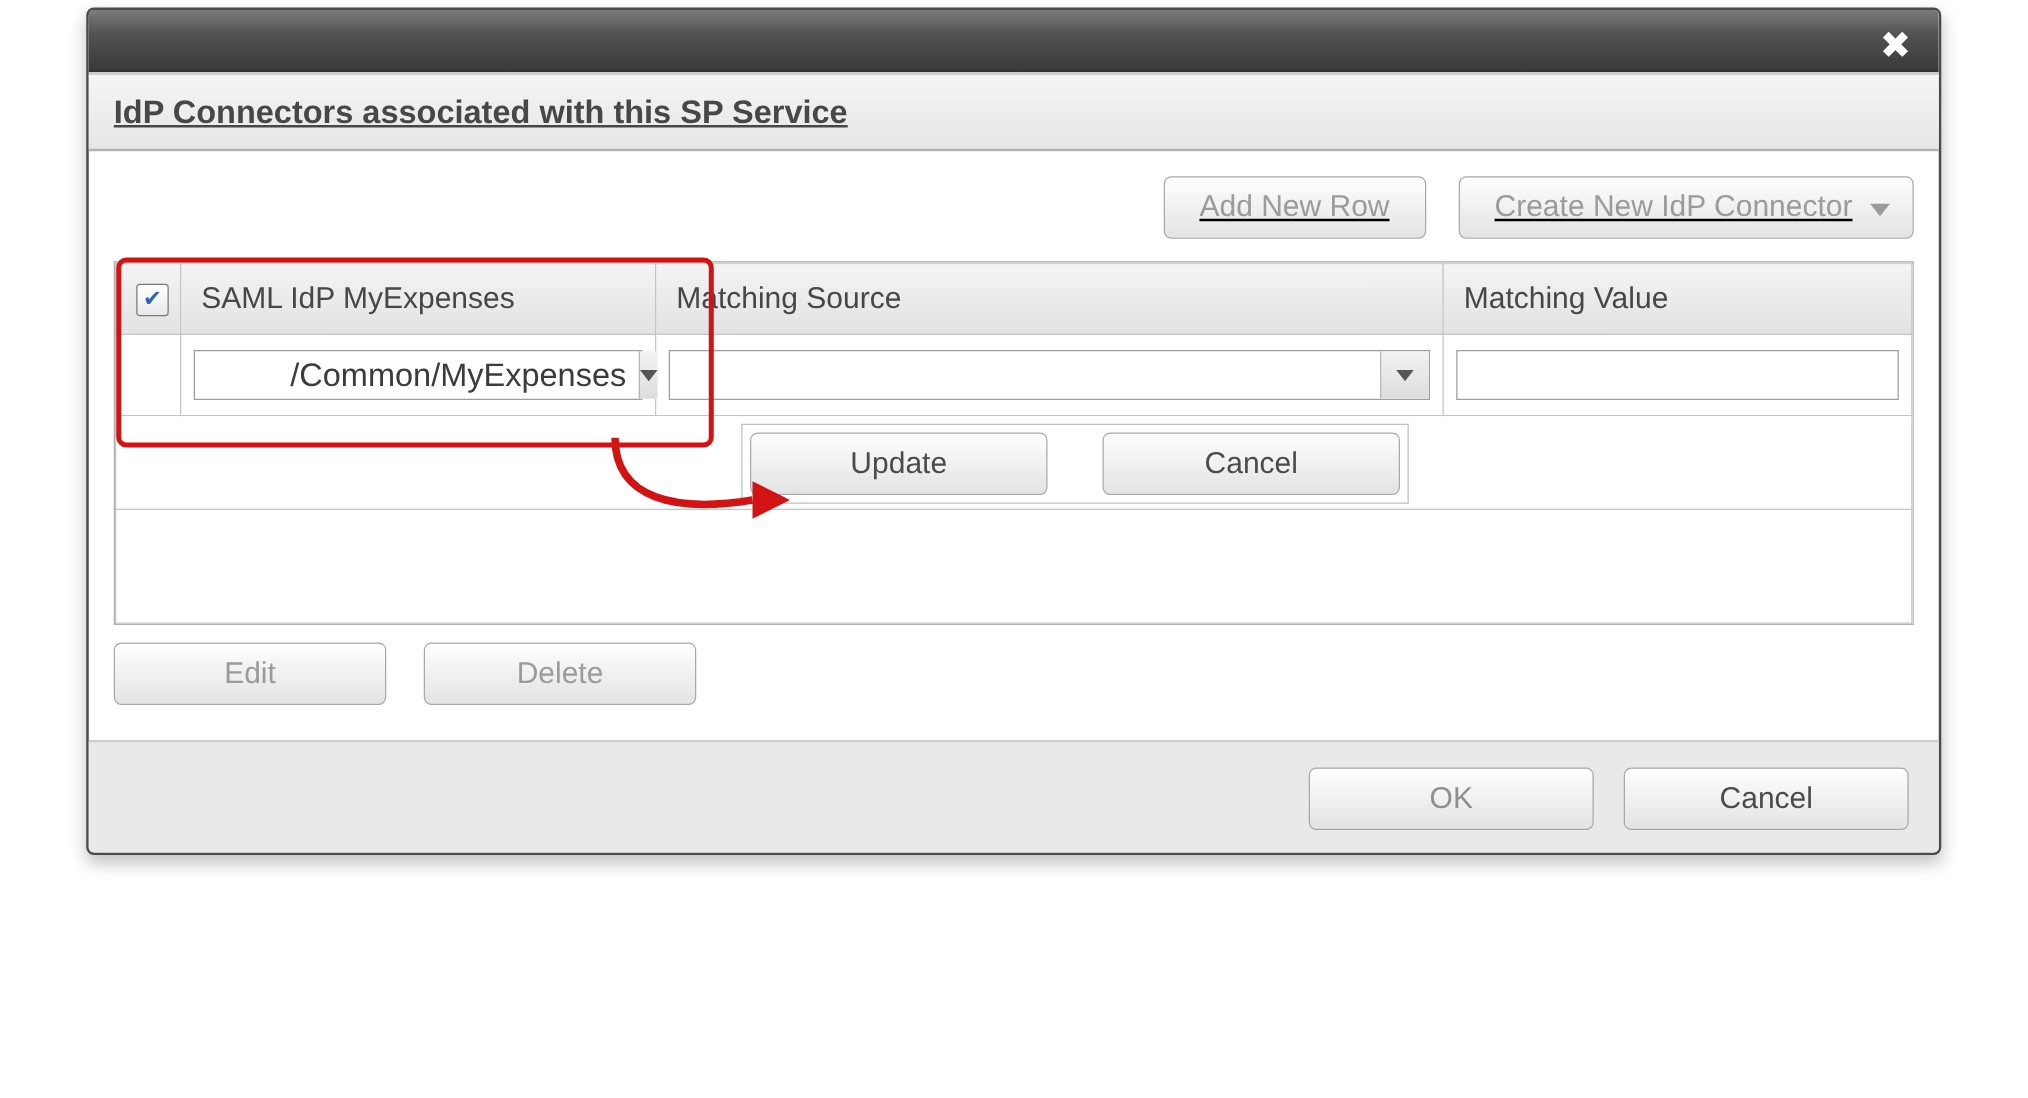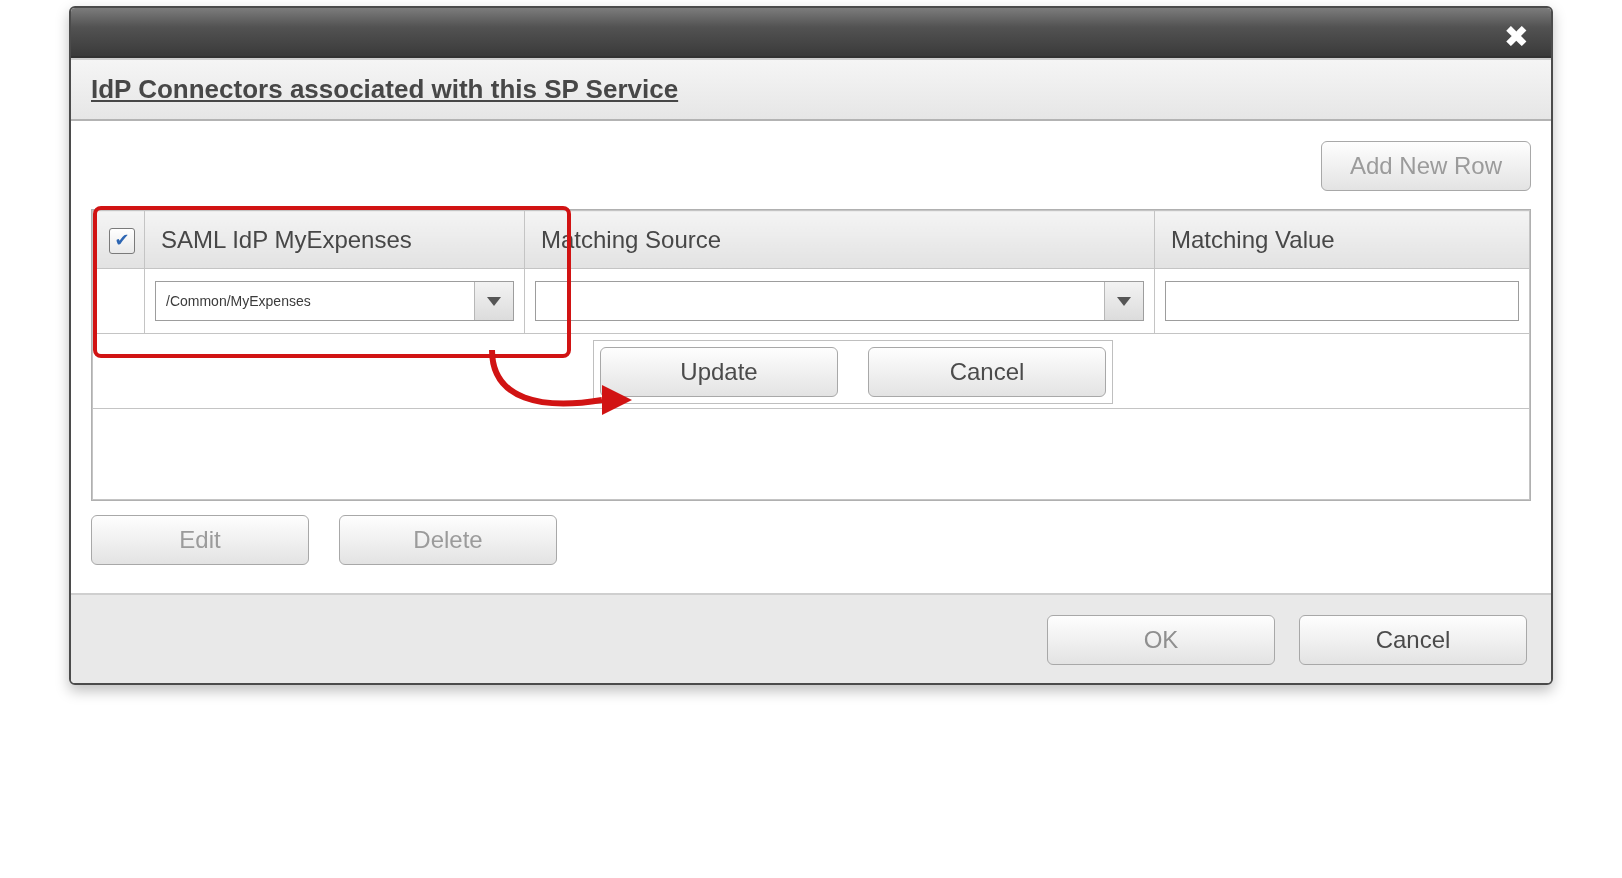--- a/index.html
+++ b/index.html
@@ -56,20 +56,21 @@
     text-decoration: underline;
   }
   .section-inner {
     padding: 20px 20px 10px 20px;
   }
   .row-actions {
     display: flex;
     justify-content: flex-end;
     gap: 26px;
     margin-bottom: 18px;
+    text-decoration: underline;
   }
   .btn {
     display: inline-flex;
     align-items: center;
     justify-content: center;
     padding: 4px 28px;
     height: 40px;
     font-size: 24px;
     color: #4b4b4b;
     border: 1px solid #a8a8a8;
@@ -156,23 +157,24 @@
     height: 40px;
     border: 1px solid #9d9d9d;
     background: #fff;
     box-sizing: border-box;
   }
   .combo-input {
     flex: 1 1 auto;
     border: none;
     outline: none;
     padding: 0 10px;
-    font-size: 14px;
+    font-size: 26px;
     color: #3b3b3b;
     background: transparent;
+    text-align: right;
   }
   .combo-btn {
     width: 38px;
     background: linear-gradient(#f3f3f3, #dcdcdc);
     border-left: 1px solid #b7b7b7;
     display: flex;
     align-items: center;
     justify-content: center;
     cursor: pointer;
   }
@@ -208,21 +210,21 @@
     height: 74px;
     border: 1px solid #c4c4c4;
     border-top: none;
     background: #fff;
   }
   .row-btns-inner {
     position: absolute;
     left: 500px;
     top: 6px;
     display: flex;
-    gap: 30px;
+    gap: 44px;
     border: 1px solid #bfbfbf;
     padding: 6px;
     background: #fff;
   }
   .row-btns .btn { width: 180px; }
   
   .annot-arrow {
     position: absolute;
     left: 390px;
     top: 140px;
@@ -274,20 +276,23 @@
   </div>
 
   <div class="dialog-body">
 
     <div class="section-header">IdP Connectors associated with this SP Service</div>
 
     <div class="section-inner">
 
       <div class="row-actions">
         <div class="btn disabled">Add New Row</div>
+        <div class="btn dropdown disabled">
+          <span>Create New IdP Connector</span>
+        </div>
       </div>
 
       <div class="grid-wrap">
         <table class="grid">
           <colgroup>
             <col class="col-check">
             <col class="col-connector">
             <col class="col-msource">
             <col class="col-mvalue">
           </colgroup>

